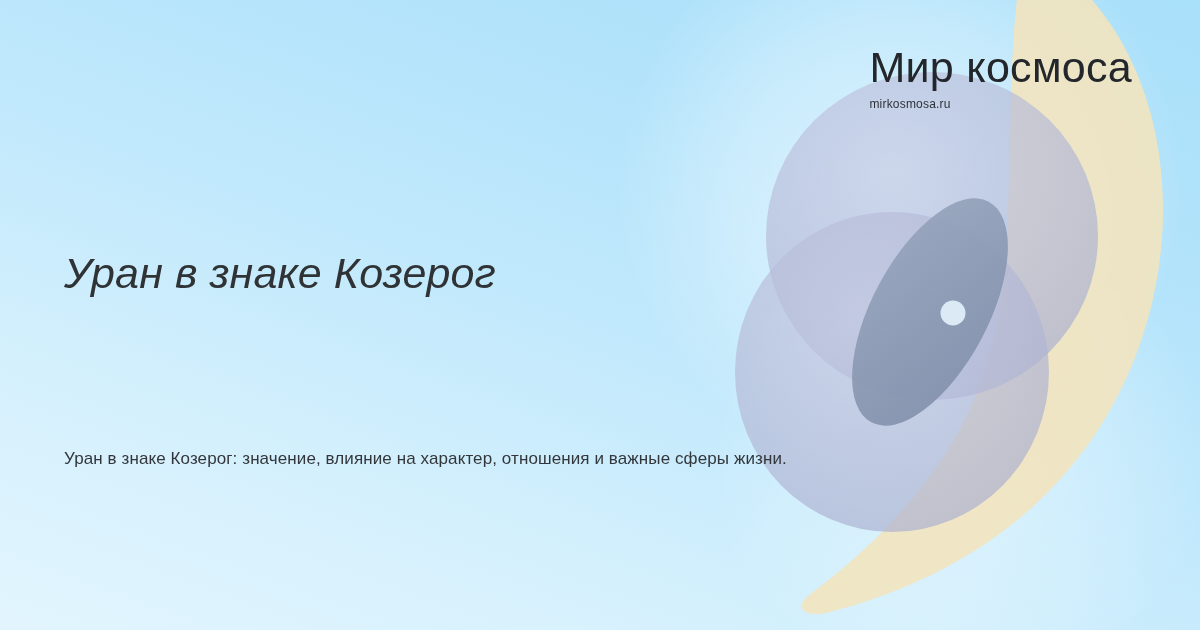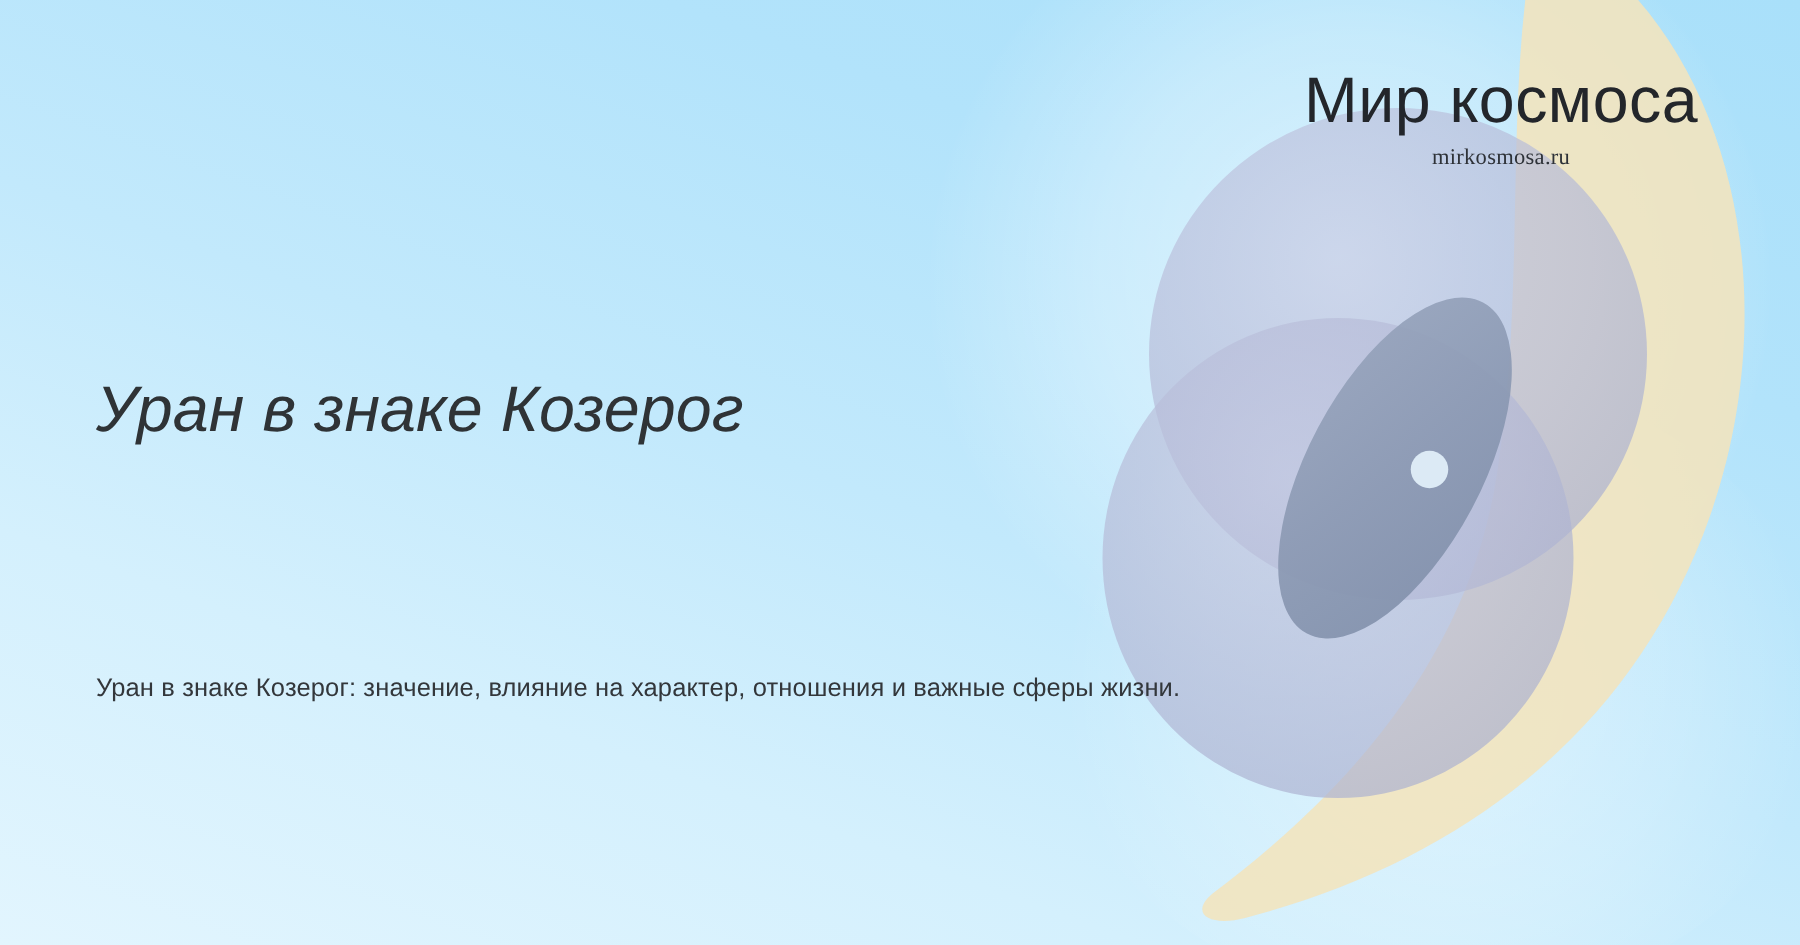--- a/index.html
+++ b/index.html
@@ -66,36 +66,36 @@
     pointer-events: none;
   }
   .art svg { display: block; width: 520px; height: 630px; }
 
   
 
   .logo {
     position: absolute;
     right: 68px;
     top: 46px;
-    text-align: center;
+    text-align: left;
     line-height: 1;
   }
   .logo-name {
     display: block;
     font-size: 43px;
     font-weight: 400;
     letter-spacing: 0.3px;
     color: #23262b;
     white-space: nowrap;
   }
   .logo-url {
     display: block;
     margin-top: 9px;
-    font-family: Liberation Serif, serif;
-    font-size: 15px;
+    font-family: Liberation Sans, sans-serif;
+    font-size: 12px;
     font-weight: 400;
     letter-spacing: 0.2px;
     color: #2e3238;
     white-space: nowrap;
   }
 
   .headline {
     position: absolute;
     left: 64px;
     top: 249px;

